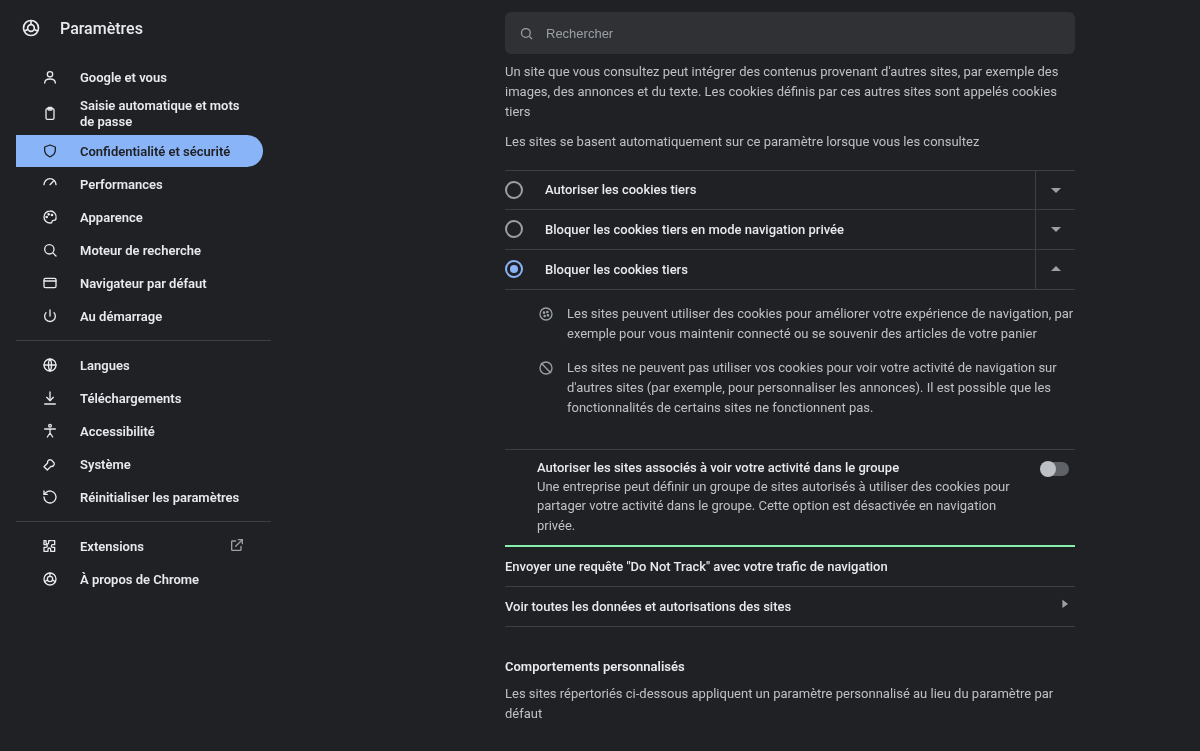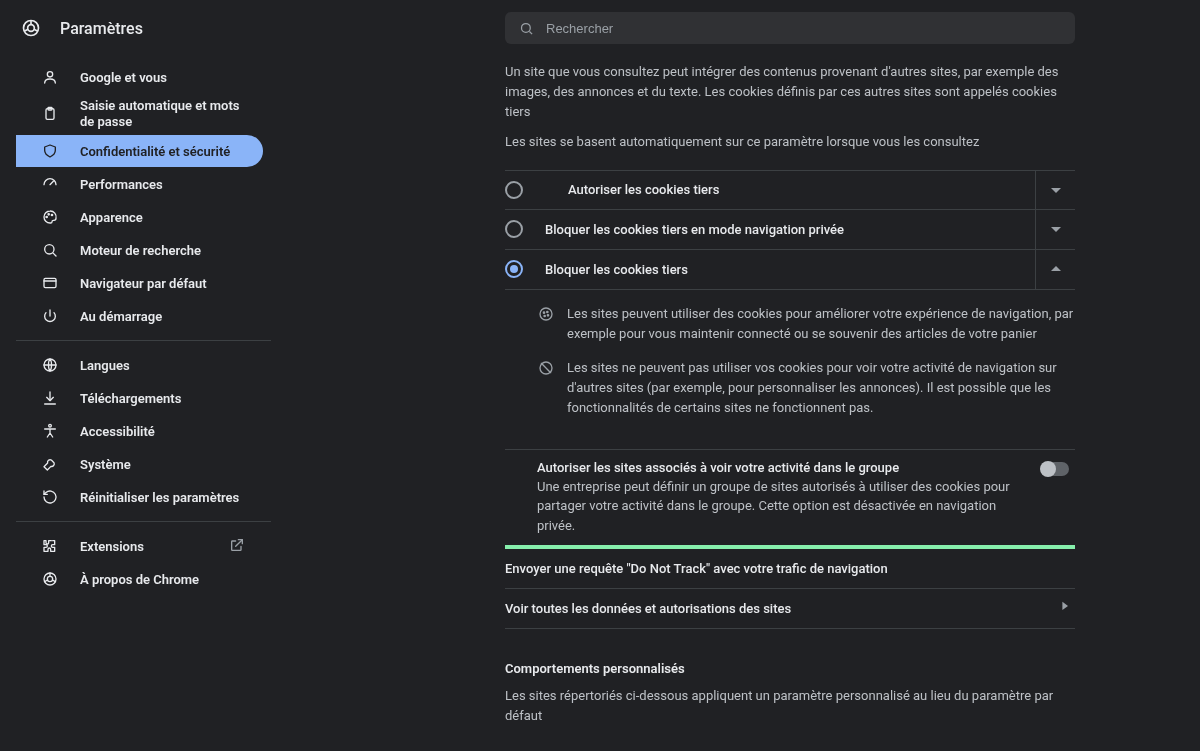--- a/index.html
+++ b/index.html
@@ -18,21 +18,21 @@
     align-items: center;
     padding: 0 20px;
   }
   .header .logo { display: inline-flex; align-items: center; justify-content: center; width: 22px; height: 22px; }
   .header .title { font-size: 16px; font-weight: 500; margin-left: 18px; }
   .search-bar {
     position: absolute;
     left: 505px;
     top: 12px;
     width: 570px;
-    height: 32px;
+    height: 42px;
     background: #303134;
     border-radius: 6px;
     display: flex;
     align-items: center;
     padding: 0 14px;
     color: #9aa0a6;
   }
   .search-bar svg { margin-right: 12px; flex: 0 0 auto; }
   .search-bar input {
     background: transparent;
@@ -84,21 +84,21 @@
   .section-title { color: #e8eaed; font-size: 13px; font-weight: 600; margin-top: 32px; }
   .sub-desc { font-size: 13px; color: #bdc1c6; margin-top: 10px; line-height: 1.5; }
 
   .radio-row {
     display: flex;
     align-items: center;
     height: 40px;
     border-bottom: 1px solid #3c4043;
     cursor: pointer;
   }
-  .radio-row:first-of-type { border-top: 1px solid #3c4043; gap: 23px; }
+  .radio-row:first-of-type { border-top: 1px solid #3c4043; }
   .radio-outer {
     width: 18px; height: 18px; border-radius: 50%;
     border: 2px solid #9aa0a6;
     display: inline-flex; align-items: center; justify-content: center;
     flex: 0 0 auto;
   }
   .radio-outer.selected { border-color: #8ab4f8; }
   .radio-inner { width: 8px; height: 8px; border-radius: 50%; background: #8ab4f8; }
   .radio-label { margin-left: 22px; color: #e8eaed; font-size: 13px; font-weight: 500; }
   .expand-btn { margin-left: auto; width: 40px; height: 40px; display: inline-flex; align-items: center; justify-content: center; border-left: 1px solid #3c4043; color: #9aa0a6; }
@@ -106,21 +106,21 @@
   .radio-body {
     border-bottom: 1px solid #3c4043;
     padding: 14px 0 14px 32px;
   }
   .info-row { display: flex; margin-bottom: 14px; }
   .info-row .ic { width: 18px; flex: 0 0 auto; color: #9aa0a6; display: inline-flex; justify-content: center; padding-top: 2px; }
   .info-row .txt { margin-left: 12px; font-size: 13px; color: #bdc1c6; line-height: 1.55; }
 
   .toggle-row {
     display: flex; align-items: flex-start; padding: 10px 0 10px 32px;
-    border-bottom: 4px solid #86efac;
+    border-bottom: 2px solid #86efac;
   }
   .toggle-row .t-body { flex: 1; }
   .toggle-row .t-title { color: #e8eaed; font-size: 13px; font-weight: 500; }
   .toggle-row .t-desc { color: #bdc1c6; font-size: 13px; line-height: 1.5; margin-top: 2px; }
 
   .simple-row {
     display: flex; align-items: center; height: 40px;
     border-bottom: 1px solid #3c4043;
     padding: 0 0 0 0;
     cursor: pointer;

